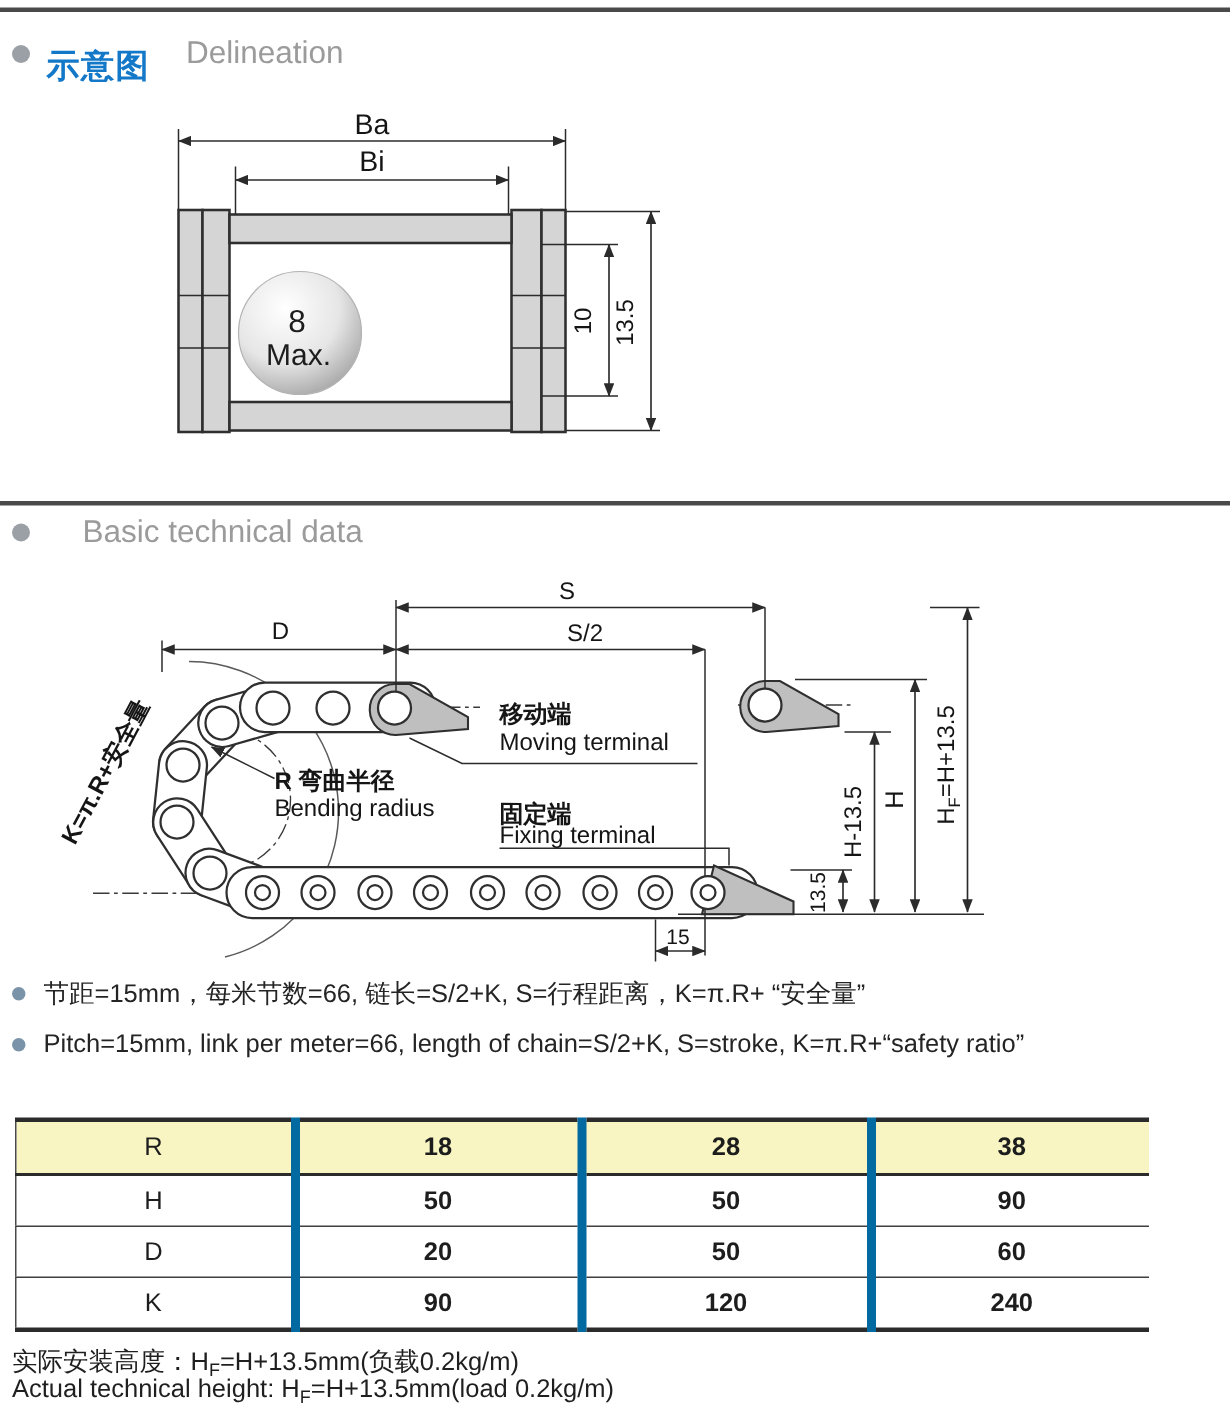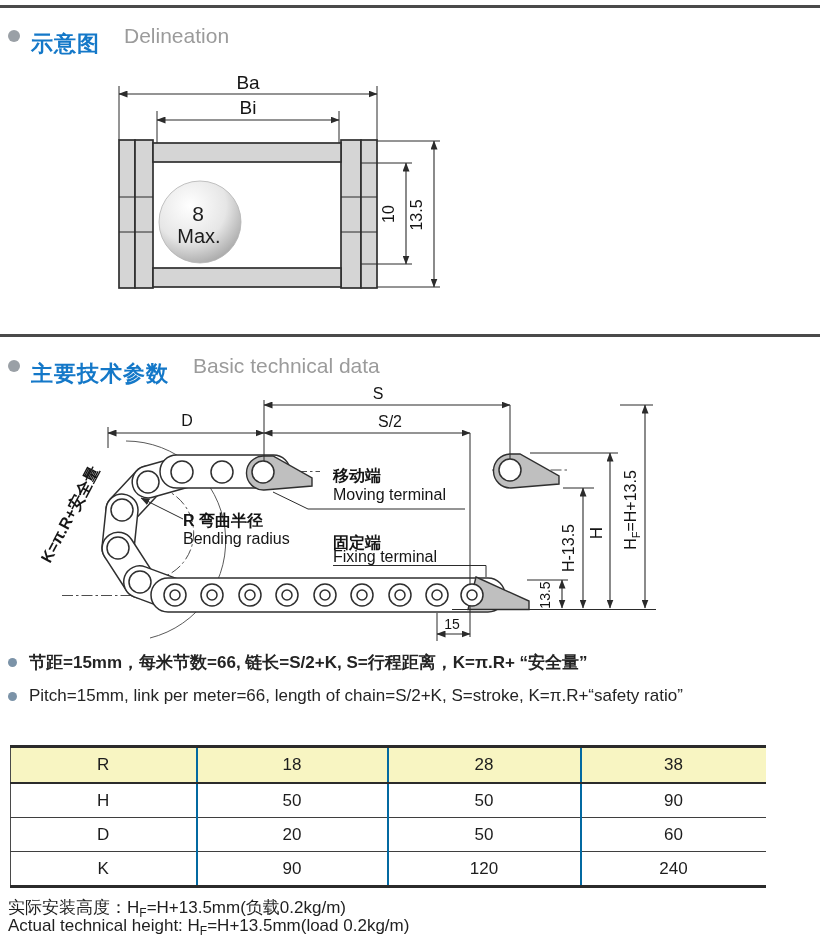--- a/index.html
+++ b/index.html
@@ -5,26 +5,26 @@
   html,body{margin:0;padding:0;}
   body{width:820px;height:940px;background:#ffffff;position:relative;
        font-family:"Liberation Sans",sans-serif;overflow:hidden;}
   .rule{position:absolute;left:0;width:820px;height:3px;background:#4a4a4a;}
   .sec-header{position:absolute;left:8px;display:flex;align-items:center;white-space:nowrap;}
   .sec-bullet{width:12px;height:12px;border-radius:50%;background:#9aa0a6;margin-right:11px;flex:0 0 auto;}
   .sec-zh{font-size:22px;font-weight:bold;color:#1478c8;letter-spacing:1px;margin-top:16px;}
   .sec-en{font-size:21px;color:#9b9b9b;margin-left:24px;}
   .note-line{position:absolute;left:8px;display:flex;align-items:center;white-space:nowrap;}
   .note-bullet{width:9px;height:9px;border-radius:50%;background:#7b93a8;margin-right:12px;flex:0 0 auto;}
-  .note-text{font-size:17px;color:#242424;font-weight:700;}
+  .note-text{font-size:17px;color:#242424;font-weight:400;}
   .note-text.en{font-weight:400;}
   table.spec{position:absolute;left:10px;top:745px;border-collapse:collapse;table-layout:fixed;
              border-top:3px solid #2b2b2b;border-bottom:3px solid #2b2b2b;border-left:1px solid #4a4a4a;}
   table.spec td{text-align:center;font-size:17px;color:#1d1d1d;padding:0;height:33px;}
-  table.spec td+td{border-left:2px solid #0369a1;}
+  table.spec td+td{border-left:6px solid #0369a1;font-weight:bold;}
   table.spec tr.hdr{background:#f8f5c2;}
   table.spec tr.hdr td{border-bottom:2px solid #2b2b2b;height:34px;}
   table.spec tr.mid td{border-bottom:1.5px solid #3f3f3f;}
   .foot-line{position:absolute;left:8px;font-size:17px;color:#1f1f1f;white-space:nowrap;}
   .foot-line sub{font-size:12px;}
   svg{position:absolute;left:0;}
   .part{fill:#ffffff;stroke:#2f2f2f;stroke-width:1.5;}
   .metal{fill:#d5d5d5;stroke:#2f2f2f;stroke-width:1.7;}
   .bracket{fill:#bfbfbf;stroke:#2f2f2f;stroke-width:1.4;}
   .dim{stroke:#2b2b2b;stroke-width:1.1;fill:none;}
@@ -96,21 +96,20 @@
     <path class="ext" d="M377,141 H440 M377,287 H440"></path>
     <path class="dim" d="M434,141 V287" marker-start="url(#arr)" marker-end="url(#arr)"></path>
     <text class="dt" transform="translate(422,215) rotate(-90)" text-anchor="middle">13.5</text>
   </g>
 </svg>
 
 <div class="rule" style="top:334px"></div>
 
 <div class="sec-header" style="top:343px">
   <span class="sec-bullet"></span>
-  <span class="sec-zh">主要技术参数</span>
   <span class="sec-en">Basic technical data</span>
 </div>
 
 <svg style="top:383px" width="820" height="267" viewBox="0 383 820 267">
 
   <path class="thin" d="M150,638 A100,100 0 0 0 126,441"></path>
   <path class="cl" d="M140,471.5 H320"></path>
   <path class="cl" d="M62,595.5 H515"></path>
   <path class="cl" d="M153.5,579.5 A47,47 0 0 0 153.5,486.5"></path>
   <path class="cl" d="M492,470 H570"></path>

